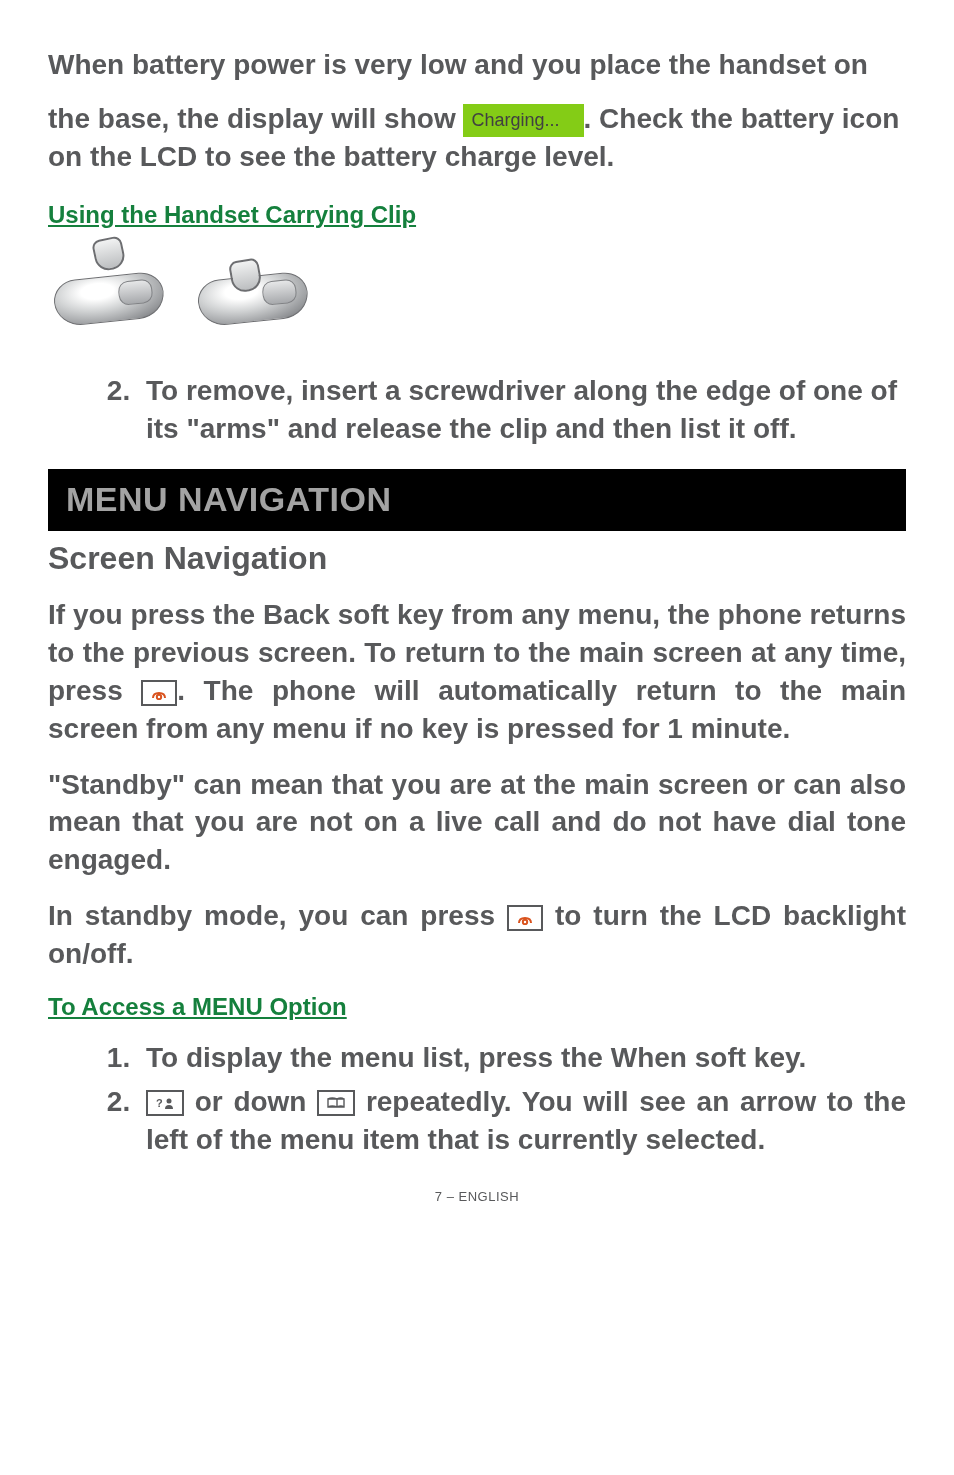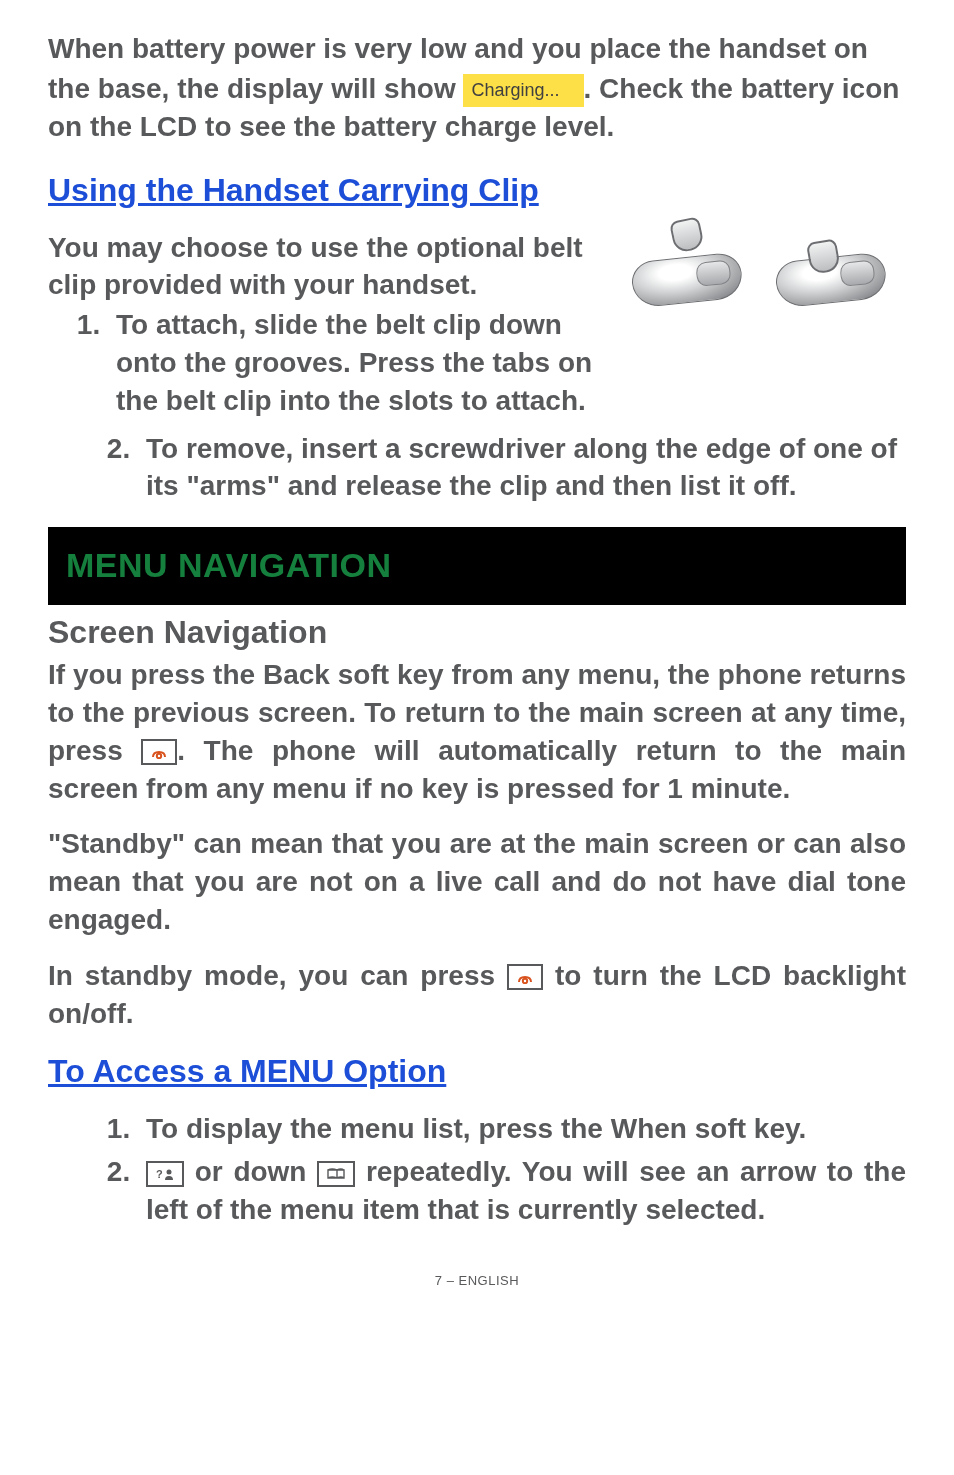--- a/index.html
+++ b/index.html
@@ -5,70 +5,70 @@
   * { box-sizing: border-box; }
   body {
     margin: 0;
     background: #fff;
     font-family: "Helvetica Neue", Arial, sans-serif;
     color: #58595b;
     width: 954px;
     padding: 30px 48px 20px 48px;
     line-height: 1.35;
   }
-  p { margin: 0 0 18px 0; font-size: 28px; font-weight: 600; }
+  p { margin: 16px 0 18px 0; font-size: 28px; font-weight: 600; }
   .para-top { margin-bottom: 2px; }
   .charging-badge {
     display: inline-block;
-    background: #fde047;
+    background: #84cc16;
     color: #404041;
     font-weight: 400;
     font-size: 18px;
     padding: 4px 24px 4px 8px;
     vertical-align: middle;
     font-family: "Helvetica Neue", Arial, sans-serif;
   }
   .icon-key {
     display: inline-block;
     border: 2px solid #58595b;
     padding: 1px 6px;
     font-size: 20px;
     line-height: 1;
     vertical-align: middle;
     min-width: 34px;
     text-align: center;
   }
   h4.subhead {
     margin: 24px 0 16px 0;
-    font-size: 32px;
+    font-size: 24px;
     font-weight: 700;
     text-decoration: underline;
-    color: #1d4ed8;
+    color: #15803d;
   }
   .clip-row { display: flex; gap: 16px; align-items: flex-start; margin-bottom: 4px; }
   .clip-text { flex: 1; font-size: 28px; font-weight: 600; }
   .clip-img { width: 280px; height: 120px; position: relative; }
   ol { margin: 0 0 18px 0; padding-left: 90px; font-size: 28px; font-weight: 600; }
   ol li { margin-bottom: 6px; padding-left: 8px; }
   .section-bar {
     background: #000;
-    color: #15803d;
+    color: #a3a3a3;
     font-size: 34px;
     font-weight: 700;
-    padding: 16px 18px;
+    padding: 8px 18px;
     margin: 22px 0 6px 0;
     letter-spacing: 0.5px;
   }
   h3.section-sub {
     margin: 0 0 2px 0;
     font-size: 32px;
     font-weight: 700;
   }
   .justify { text-align: justify; }
-  .footer { text-align: center; font-size: 13px; margin-top: 43px; color: #58595b; letter-spacing: 0.5px; }
+  .footer { text-align: center; font-size: 13px; margin-top: 30px; color: #58595b; letter-spacing: 0.5px; }
   b { font-weight: 800; }
   .handset {
     position: absolute;
     width: 110px;
     height: 46px;
     border-radius: 24px 24px 28px 28px / 22px 22px 26px 26px;
     background: radial-gradient(ellipse at 40% 30%, #fff 0%, #fff 18%, #d1d3d4 45%, #939598 80%, #6d6e71 100%);
     border: 1px solid #6d6e71;
   }
   .clip-piece {
@@ -94,28 +94,20 @@
   <span>When battery power is very low and you place the handset on</span>
 </p>
 <p>
   <span>the base, the display will show </span>
   <span class="charging-badge">Charging...</span><span>.  Check the battery icon on the LCD to see the battery charge level.</span>
 </p>
 
 <h4 class="subhead">Using the Handset Carrying Clip</h4>
 
 <div class="clip-row">
-  <div class="clip-text">
-    <div style="margin-bottom:2px;">You may choose to use the optional belt clip provided with your handset.</div>
-    <ol start="1" style="padding-left:60px; margin-bottom:0;">
-      <li>
-        <span>To attach, slide the belt clip down onto the grooves.  Press the tabs on the belt clip into the slots to attach.</span>
-      </li>
-    </ol>
-  </div>
   <div class="clip-img">
 
     <div class="clip-piece" style="left:46px; top:-10px; transform:rotate(-12deg);"></div>
     <div class="handset" style="left:6px; top:28px; transform:rotate(-6deg);">
         <div class="bump"></div>
       </div>
 
     <div class="handset" style="left:150px; top:28px; transform:rotate(-6deg);">
       <div class="bump"></div>
       <div class="clip-piece" style="left:34px; top:-18px; transform:rotate(-4deg);"></div>

